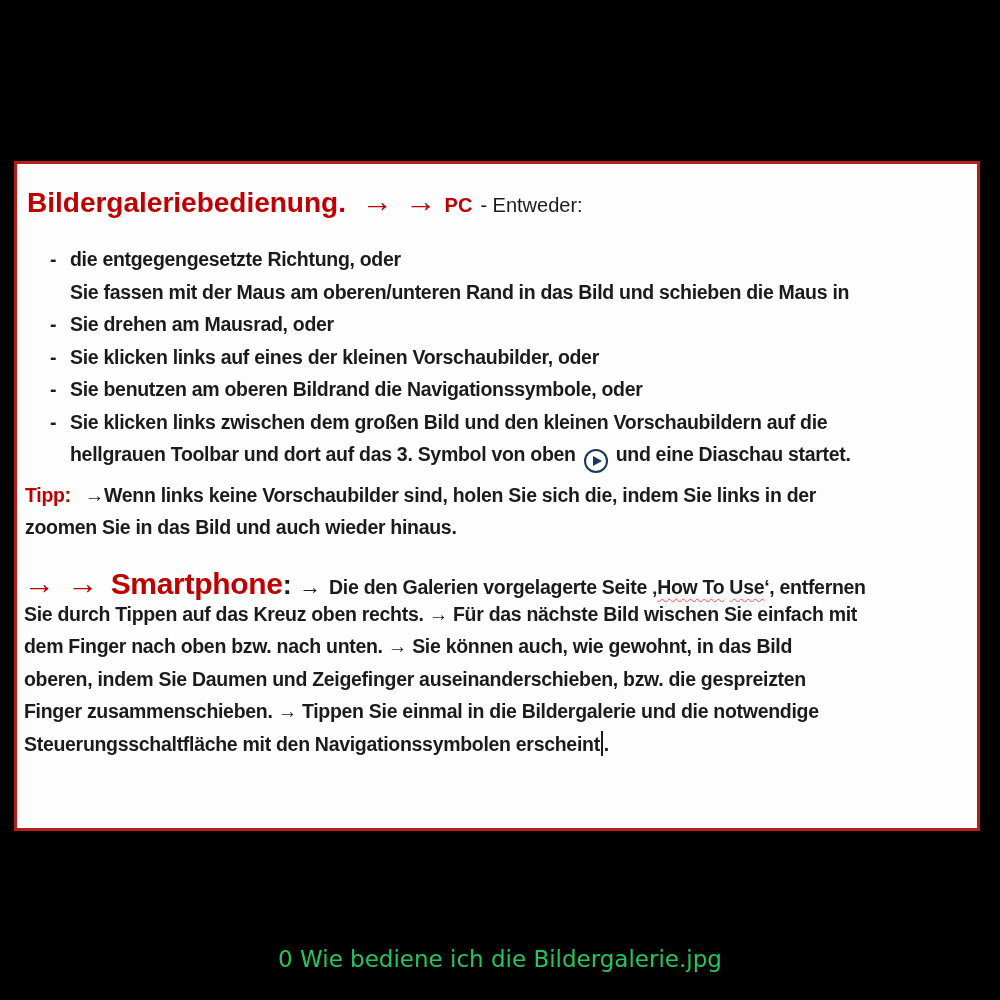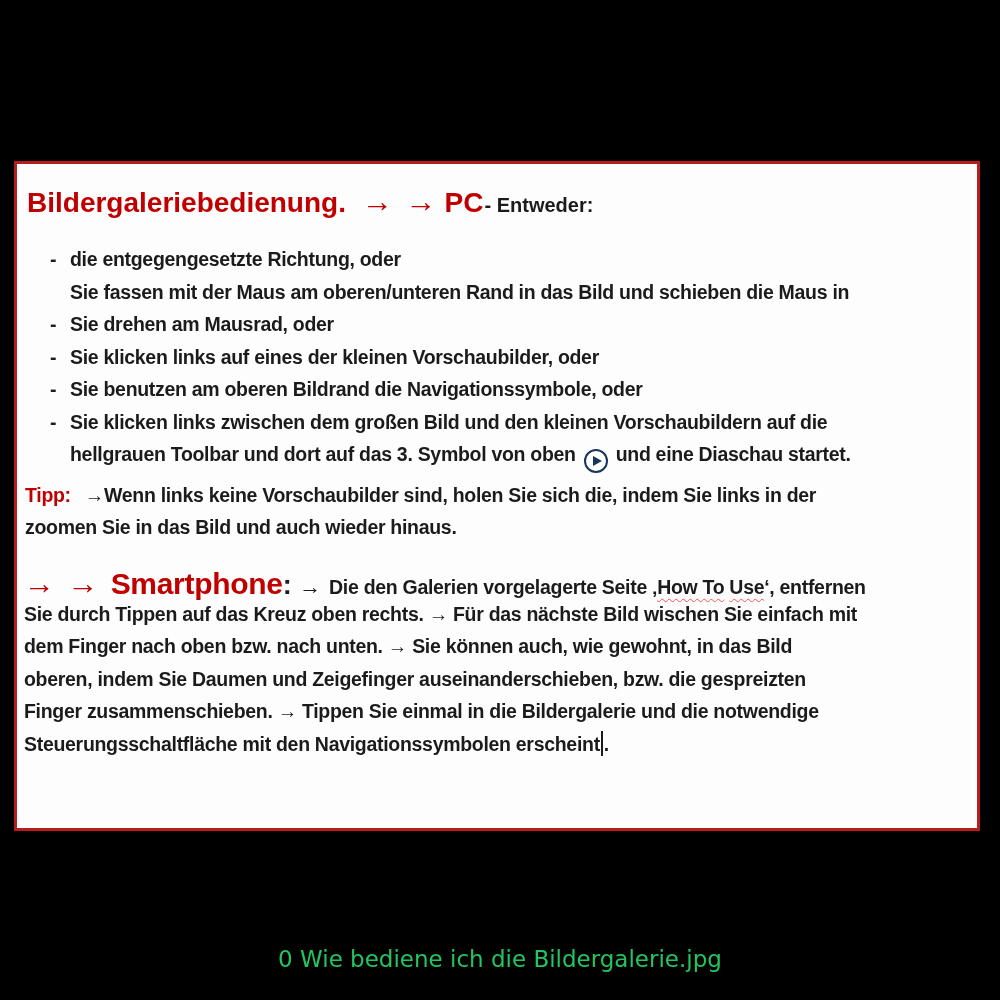--- a/index.html
+++ b/index.html
@@ -9,22 +9,22 @@
     font-family:"Liberation Sans",sans-serif;
   }
   .board{
     position:absolute;left:14px;top:161px;width:966px;height:670px;
     background:#fdfdfd;border:3px solid #b81d1d;box-sizing:border-box;
   }
   
   .title-line{margin:21px 0 0 10px;line-height:34px;white-space:nowrap;}
   .title-main{color:#c00000;font-size:28px;font-weight:bold;}
   .title-arrows{color:#c00000;font-size:31px;font-weight:bold;margin:0 6px 0 16px;letter-spacing:2px;}
-  .title-pc{color:#c00000;font-size:28px;font-weight:bold;}
-  .title-suffix{color:#1b1b1b;font-size:20px;font-weight:bold;margin-left:1px;}
+  .title-pc{color:#c00000;font-size:20px;font-weight:bold;}
+  .title-suffix{color:#1b1b1b;font-size:20px;font-weight:normal;margin-left:8px;}
   
   .bodytext{font-size:19.5px;font-weight:bold;color:#1b1b1b;letter-spacing:-0.3px;}
   .line{height:32.5px;line-height:32.5px;white-space:nowrap;}
   
   .bullets{margin:19px 0 0 33px;}
   .bullet{display:flex;}
   .marker{width:20px;flex:none;}
   
   .tipp{margin:8px 0 0 8px;}
   .tipp-label{color:#c00000;}

